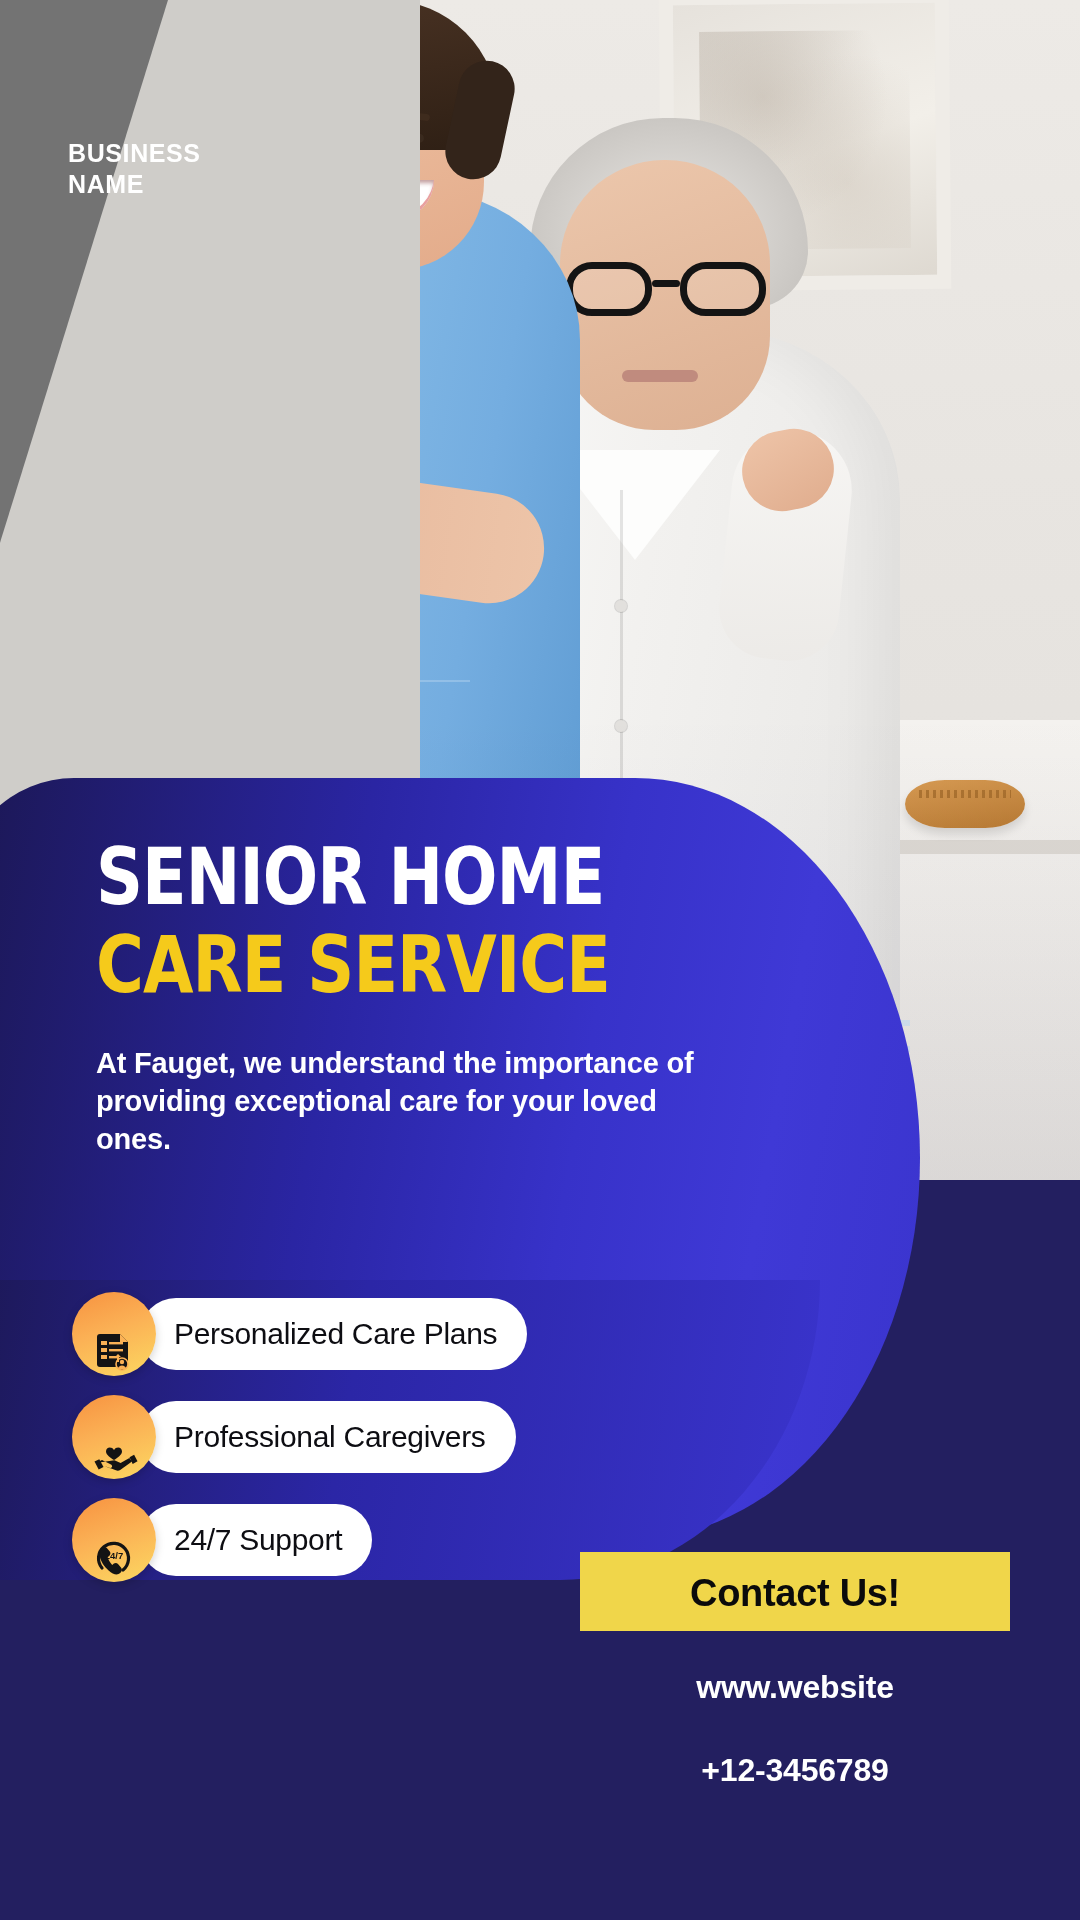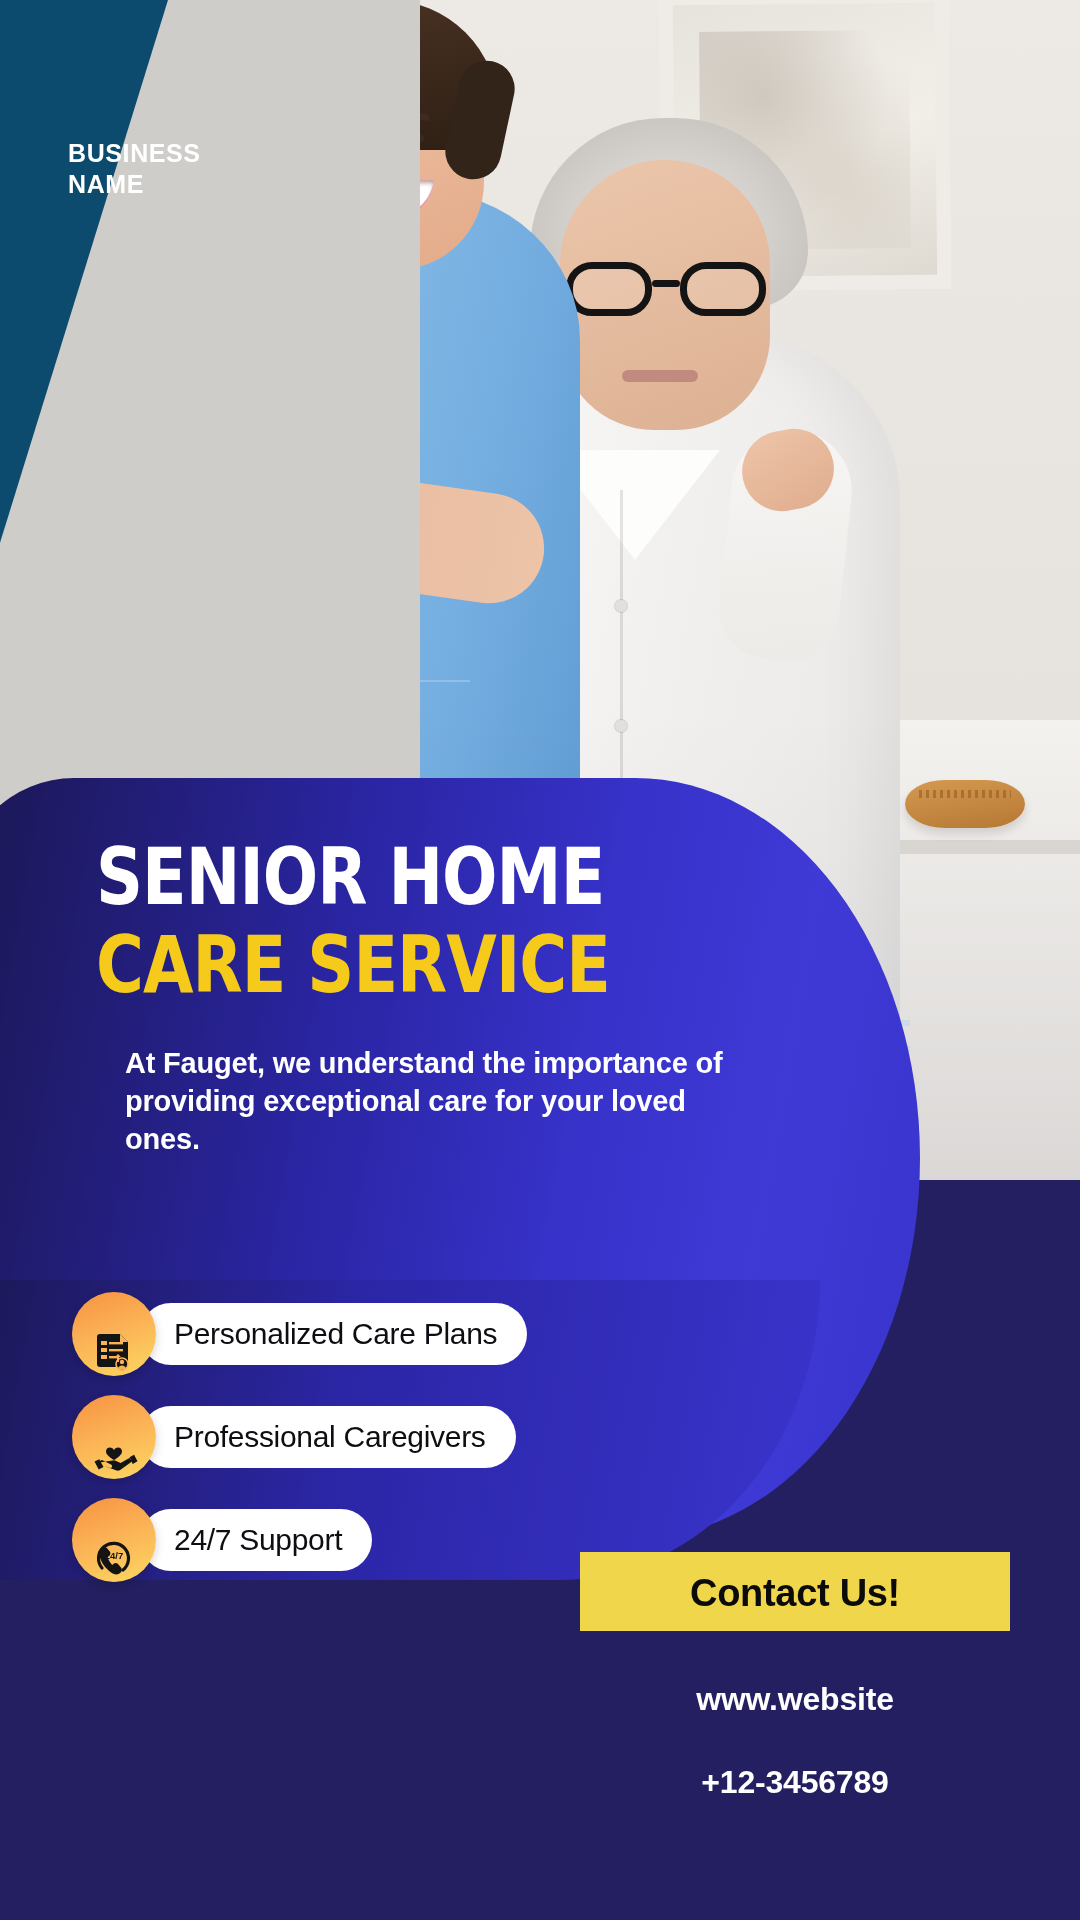--- a/index.html
+++ b/index.html
@@ -3,21 +3,21 @@
 <meta charset="utf-8">
 <style>
   * { margin:0; padding:0; box-sizing:border-box; }
   html,body { width:1080px; height:1920px; }
   body {
     font-family:"Liberation Sans", sans-serif;
     background:#231F60;
     overflow:hidden;
     position:relative;
   }
-  .poster { position:absolute; inset:0; overflow:hidden; background:#0c4a6e; }
+  .poster { position:absolute; inset:0; overflow:hidden; background:#737373; }
 
   
   .photo-wrap{
     position:absolute; left:0; top:0; width:1080px; height:1180px;
     overflow:hidden;
     
     clip-path: polygon(100% 0, 100% 100%, 18% 100%, 8% 44%, 30% 0);
   }
   .photo{
     position:absolute; inset:0;
@@ -220,56 +220,56 @@
     transform:scaleX(.93); transform-origin:left center;
   }
   .headline2{
     color:#F5CA1B; font-size:78px; font-weight:bold; line-height:.95;
     letter-spacing:-1px; text-transform:uppercase; margin-top:14px;
     font-family:"DejaVu Sans Condensed","Liberation Sans Narrow","Liberation Sans", sans-serif;
     transform:scaleX(.93); transform-origin:left center;
   }
   .subtext{
     color:#ffffff; font-size:29px; font-weight:bold; line-height:1.32;
-    margin-top:42px; letter-spacing:-.2px; max-width:600px;margin-left:29px;
+    margin-top:42px; letter-spacing:-.2px; max-width:600px;
   }
 
   
   .features{ position:absolute; left:72px; top:1292px; z-index:6; }
   .feature-row{ display:flex; align-items:center; margin-bottom:19px; }
   .feat-icon{
     width:84px; height:84px; border-radius:50%; flex:0 0 84px;
     background:linear-gradient(160deg,#F79D4C 0%, #FBB council 0%, #FBBA55 45%, #FCD45F 100%);
     background:linear-gradient(160deg,#F79240 0%, #FBB155 45%, #FCD861 100%);
     display:flex; align-items:flex-end; justify-content:center;
     position:relative; z-index:2;
     box-shadow:0 3px 10px rgba(0,0,0,.18);
   }
   .feat-icon svg{ width:48px; height:48px; display:block; }
   .pill{
-    background:#ffffff; border-radius:40px; height:62px;
+    background:#ffffff; border-radius:40px; height:72px;
     display:flex; align-items:center; padding:0 30px 0 34px;
     margin-left:-16px; position:relative; z-index:1;
     color:#0d0d12; font-size:30px; font-weight:400; letter-spacing:-.3px;
     white-space:nowrap;
   }
 
   
   .contact{
     position:absolute; right:70px; top:1552px; z-index:6;
     width:430px; text-align:center;
   }
   .contact-btn{
     background:#F0D64A; color:#0b0b0b;
     font-size:38px; font-weight:bold; letter-spacing:-.3px;
     padding:20px 30px 16px; display:block; width:100%;
     text-align:center;
   }
   .contact-site{
-    color:#ffffff; font-size:32px; font-weight:bold; margin-top:50px; letter-spacing:-.2px;
+    color:#ffffff; font-size:32px; font-weight:bold; margin-top:38px; letter-spacing:-.2px;
   }
   .contact-phone{
     color:#ffffff; font-size:32px; font-weight:bold; margin-top:46px; letter-spacing:-.2px;
   }
 </style>
 </head>
 <body>
 
 <div class="poster">
 

